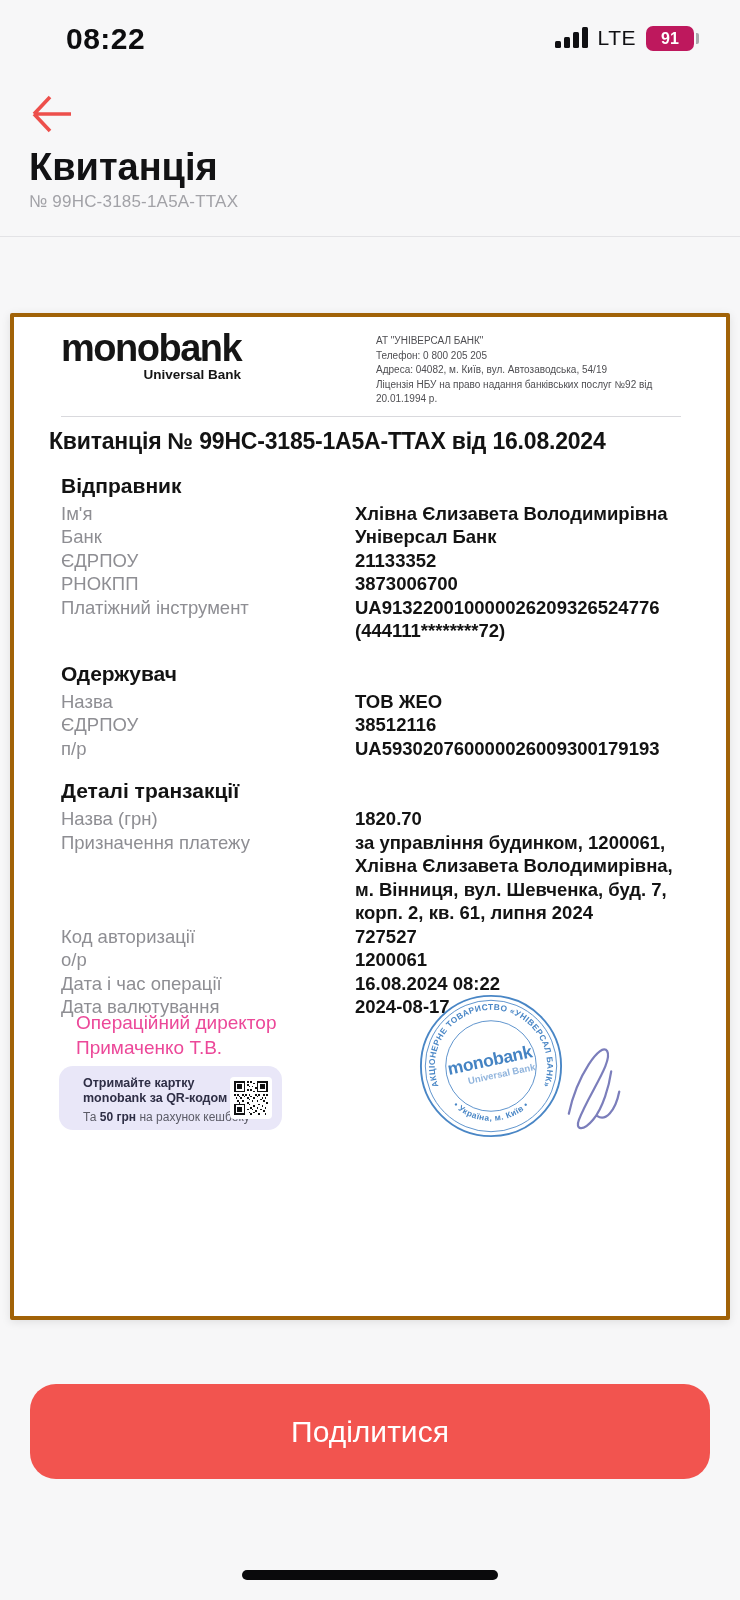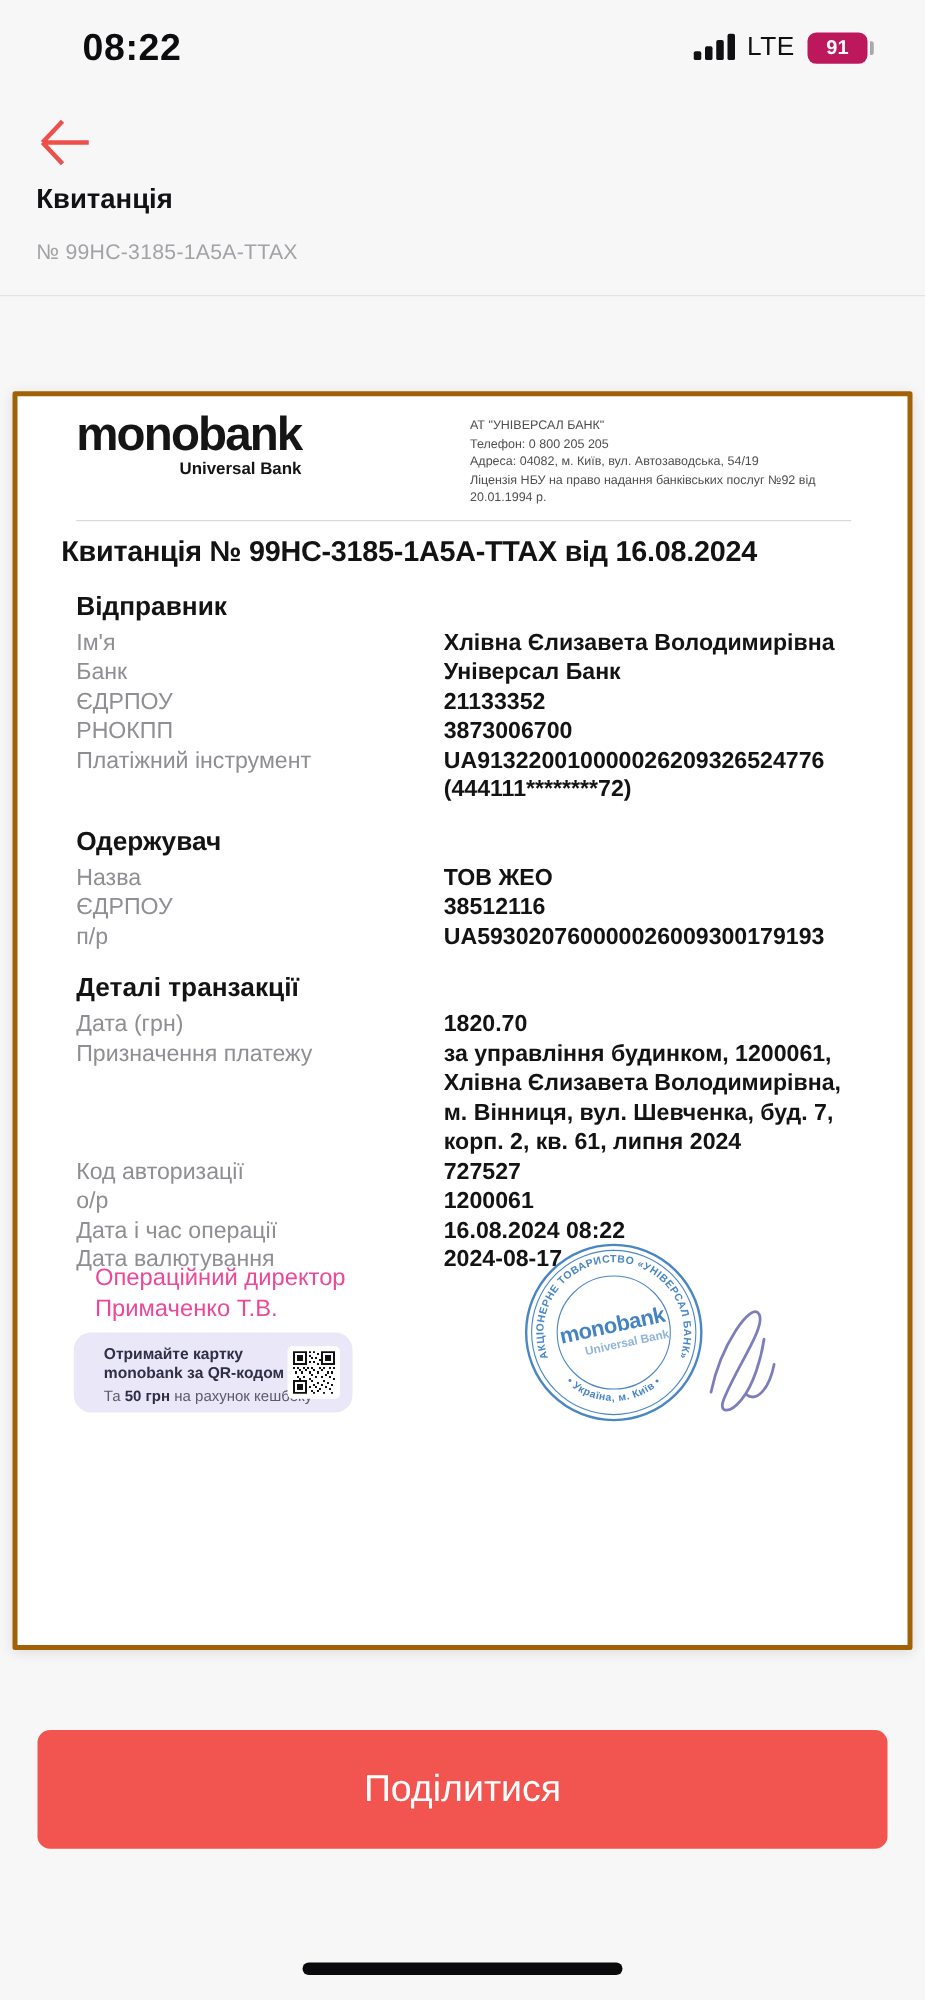--- a/index.html
+++ b/index.html
@@ -18,21 +18,21 @@
   .sig-bars i { display:block; width:6px; background:#101013; border-radius:1.5px; }
   .sig-bars i:nth-child(1){height:7px;} .sig-bars i:nth-child(2){height:11px;}
   .sig-bars i:nth-child(3){height:16px;} .sig-bars i:nth-child(4){height:21px;}
   .lte { font-size:21px; font-weight:500; color:#101013; letter-spacing:.5px; }
   .battery { position:relative; width:48px; height:25px; background:#be185d; border-radius:7px;
              display:flex; align-items:center; justify-content:center; }
   .battery .pct { color:#fff; font-size:16px; font-weight:700; }
   .battery .nub { position:absolute; right:-5px; top:7px; width:3px; height:11px; background:#A9A9AD; border-radius:0 2px 2px 0; }
   
   .back-btn { position:absolute; left:26px; top:92px; width:50px; height:44px; cursor:pointer; }
-  .page-title { position:absolute; left:29px; top:146px; font-size:22px; font-weight:700; color:#121214; }
+  .page-title { position:absolute; left:29px; top:146px; font-size:38px; font-weight:700; color:#121214; }
   .page-subtitle { position:absolute; left:29px; top:192px; font-size:17px; font-weight:400; color:#A2A2A7; letter-spacing:.2px; }
   .header-divider { position:absolute; left:0; top:236px; width:740px; height:1px; background:#E3E3E6; }
   
   .card { position:absolute; left:10px; top:313px; width:720px; height:1007px;
           background:#fff; border:4px solid #a16207; border-radius:2px;
           box-shadow:0 2px 10px rgba(0,0,0,.10); }
   .card-head { display:flex; justify-content:space-between; padding:13px 42px 0 47px; }
   .logo-brand { font-size:38px; font-weight:700; letter-spacing:-1.5px; color:#151515; line-height:.95; }
   .logo-tagline { font-size:13.5px; font-weight:700; color:#151515; text-align:right; margin-top:1px; }
   .bank-info { width:308px; font-size:10px; line-height:14.5px; color:#4E4E52; margin-top:4px; }
@@ -50,21 +50,21 @@
   .promo-title { font-size:12.5px; font-weight:700; color:#2E2E45; line-height:15px; white-space:nowrap; }
   .promo-cashback { margin-top:4px; font-size:12px; color:#5B5B66; white-space:nowrap; }
   .promo-cashback b { color:#2E2E45; }
   .promo-qrbox { position:absolute; right:10px; top:50%; transform:translateY(-50%);
                  width:42px; height:42px; background:#fff; border-radius:4px;
                  display:flex; align-items:center; justify-content:center; }
   .stamp { position:absolute; left:404px; top:676px; width:146px; height:146px; opacity:.92; }
   .signature { position:absolute; left:534px; top:716px; width:82px; height:106px; opacity:.85; }
   
   .share-btn { position:absolute; left:30px; top:1384px; width:680px; height:95px;
-               background:#F2544F; border:none; border-radius:10px; cursor:pointer;
+               background:#F2544F; border:none; border-radius:26px; cursor:pointer;
                display:flex; align-items:center; justify-content:center; }
   .share-label { color:#fff; font-size:30px; font-weight:500; font-family:"Liberation Sans", sans-serif; }
   
   .home-indicator { position:absolute; left:50%; transform:translateX(-50%); top:1570px;
                     width:256px; height:10px; border-radius:5px; background:#0A0A0C; }
 </style>
 </head>
 <body>
 
 <div class="status-time">08:22</div>
@@ -143,21 +143,21 @@
     </div>
     <div class="row">
       <div class="row-label">п/р</div>
       <div class="row-value">UA593020760000026009300179193</div>
     </div>
   </div>
 
   <div class="section">
     <div class="section-heading">Деталі транзакції</div>
     <div class="row">
-      <div class="row-label">Дата (грн)</div>
+      <div class="row-label">Назва (грн)</div>
       <div class="row-value">1820.70</div>
     </div>
     <div class="row">
       <div class="row-label">Призначення платежу</div>
       <div class="row-value">за управління будинком, 1200061, Хлівна Єлизавета Володимирівна, м. Вінниця, вул. Шевченка, буд. 7, корп. 2, кв. 61, липня 2024</div>
     </div>
     <div class="row">
       <div class="row-label">Код авторизації</div>
       <div class="row-value">727527</div>
     </div>

